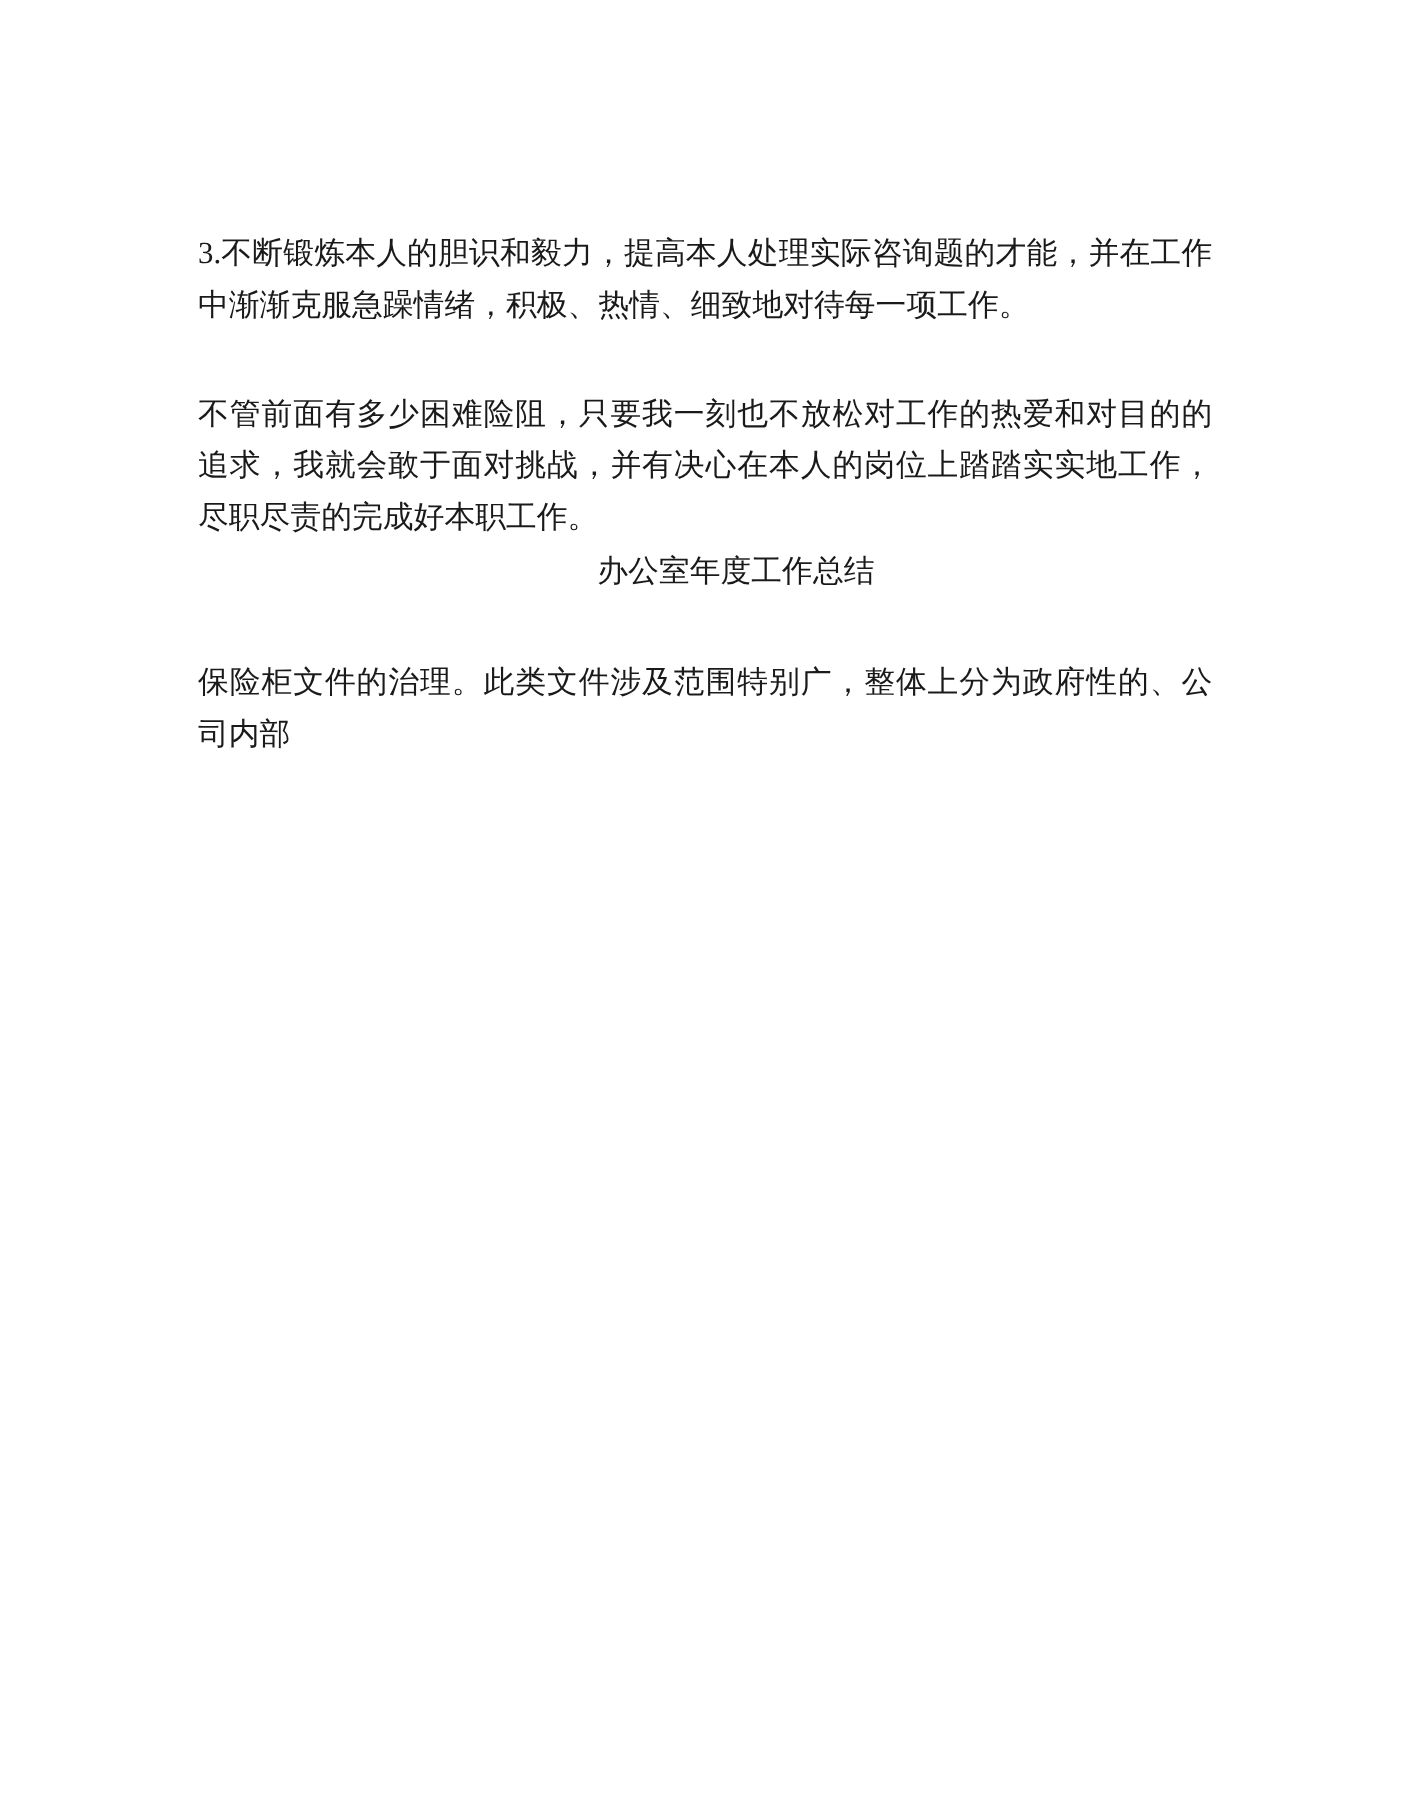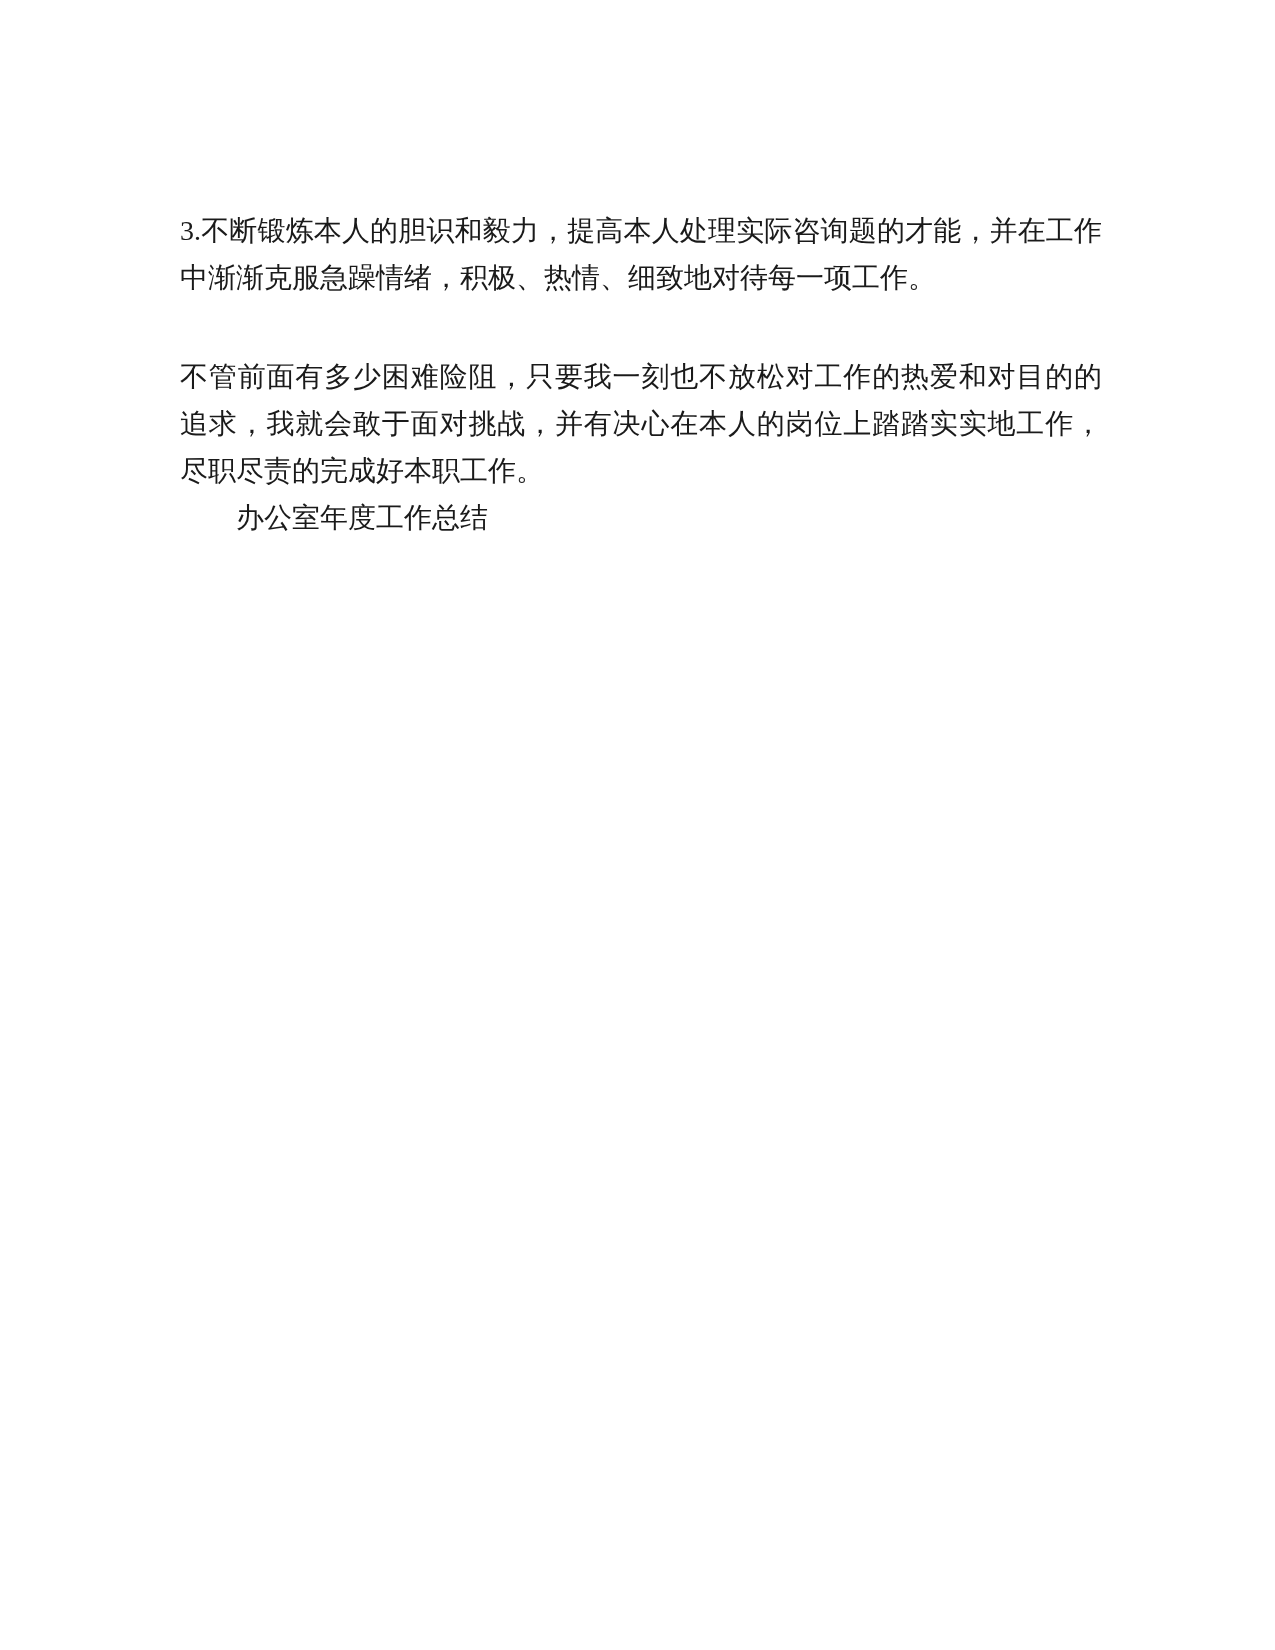--- a/index.html
+++ b/index.html
@@ -26,34 +26,34 @@
     text-justify: inter-ideograph;
     word-break: break-all;
   }
   .para.tight {
     margin-bottom: 0;
     font-family: Liberation Mono, monospace;
   }
   .indent-line {
     margin: 0 0 54px 0;
     text-indent: 2em;
-    text-align: left;
-    font-family: Liberation Mono, monospace;
+    text-align: center;
   }
   .para.last {
     margin-bottom: 0;
   }
 </style>
 </head>
 <body>
 
 <div class="page">
   <p class="para">3.不断锻炼本人的胆识和毅力，提高本人处理实际咨询题的才能，并在工作中渐渐克服急躁情绪，积极、热情、细致地对待每一项工作。</p>
 
   <p class="para tight">不管前面有多少困难险阻，只要我一刻也不放松对工作的热爱和对目的的追求，我就会敢于面对挑战，并有决心在本人的岗位上踏踏实实地工作，尽职尽责的完成好本职工作。</p>
 
   <p class="indent-line">办公室年度工作总结</p>
 
 
 
 
 
+  <p class="para last">保险柜文件的治理。此类文件涉及范围特别广，整体上分为政府性的、公司内部</p>
 </div>
 
 </body></html>

